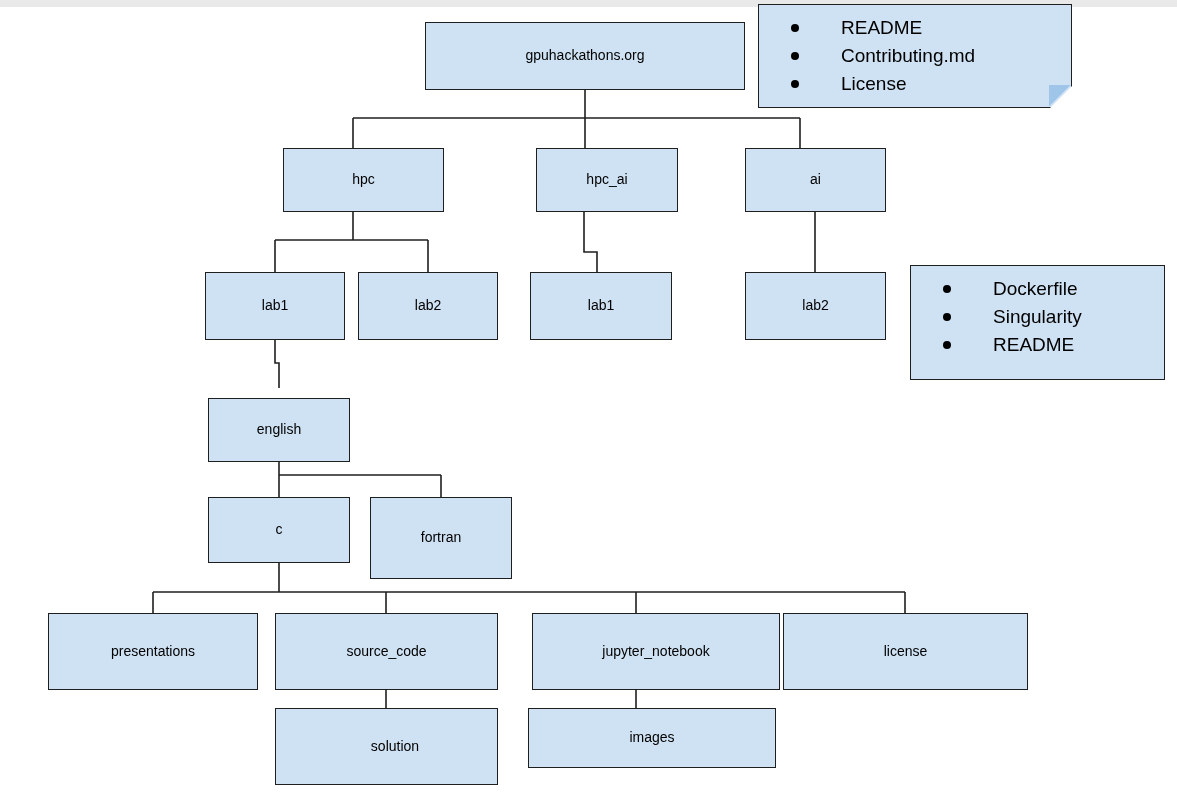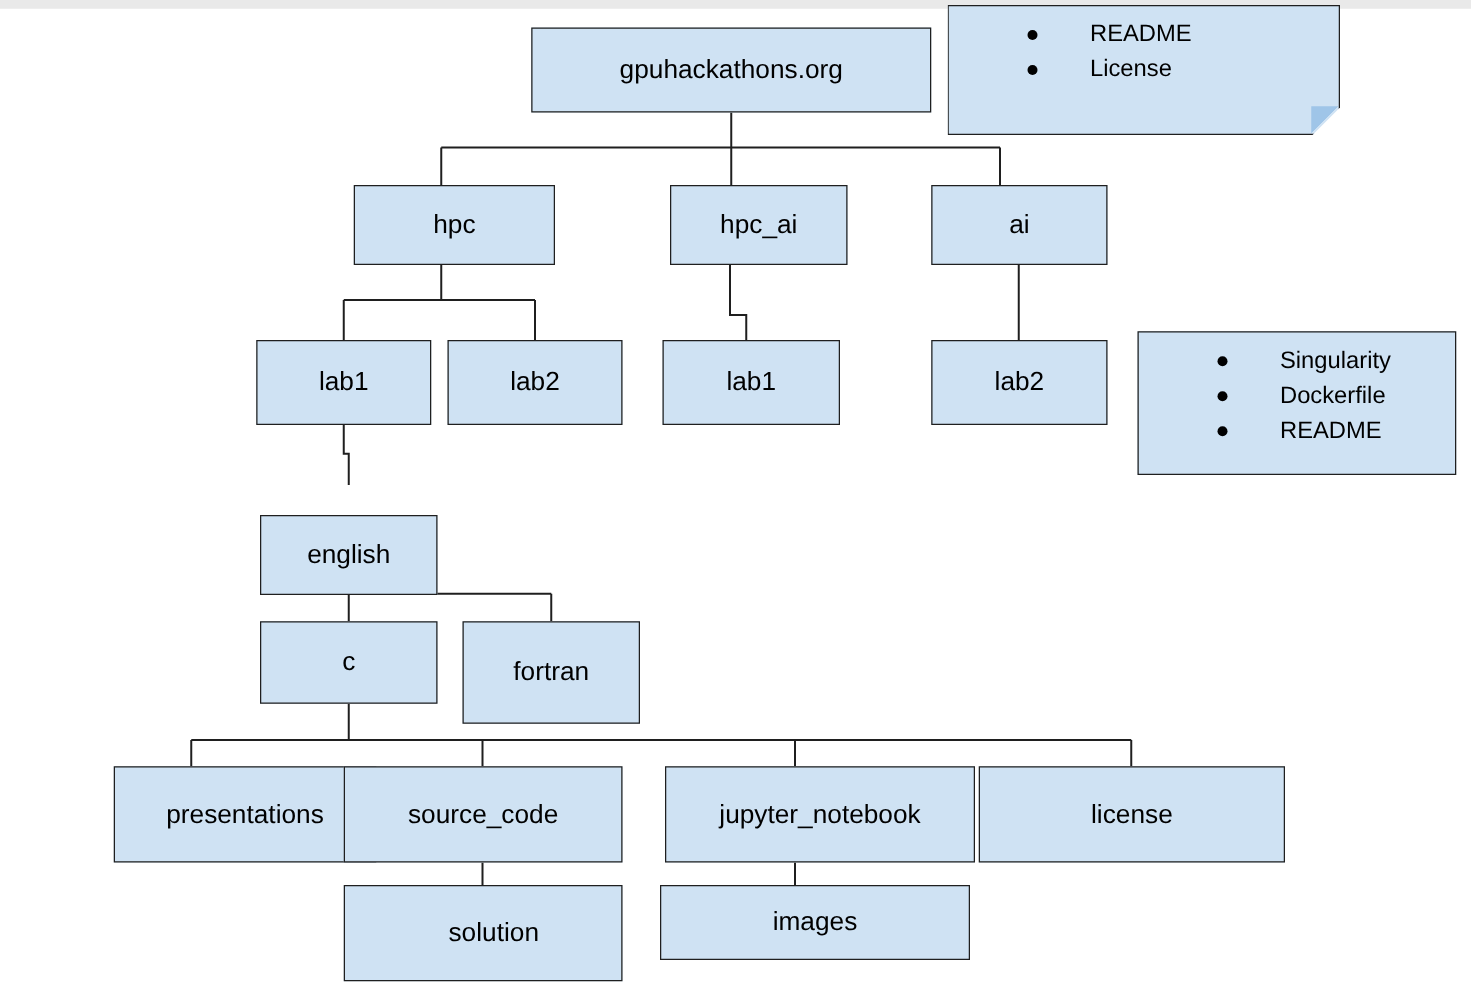--- a/index.html
+++ b/index.html
@@ -30,21 +30,21 @@
     stroke: var(--line, #1f1f1f);
     stroke-width: 1.6;
   }
   .node {
     position: absolute;
     background: var(--fill, #cfe2f3);
     border: 1.5px solid var(--stroke, #1f1f1f);
     display: flex;
     align-items: center;
     justify-content: center;
-    font-size: 21px;
+    font-size: 14px;
     line-height: 1.1;
     color: var(--text, #000000);
     text-align: center;
     white-space: nowrap;
   }
   .note {
     position: absolute;
     background: var(--fill, #cfe2f3);
     border: 1.5px solid var(--stroke, #1f1f1f);
     font-size: 19px;
@@ -55,21 +55,20 @@
   }
   .note .fold {
     position: absolute;
     right: 0; bottom: 0;
     width: 22px; height: 22px;
     background: linear-gradient(to bottom right, var(--fold, #9fc5e8) 49.5%, rgba(0,0,0,0) 50%);
   }
   .note ul {
     list-style: none;
     padding: 9px 8px 20px 32px;
-    margin-left: 31px;
   }
   .note li {
     display: flex;
     align-items: center;
     height: 28px;
   }
   .note .dot {
     width: 8px; height: 8px;
     border-radius: 50%;
     background: #000;
@@ -109,53 +108,57 @@
     </svg>
   <div id="node-layer">
       <div class="node" style="left: 425px; top: 22px; width: 320px; height: 68px;">gpuhackathons.org</div>
       <div class="node" style="left: 283px; top: 148px; width: 161px; height: 64px;">hpc</div>
       <div class="node" style="left: 536px; top: 148px; width: 142px; height: 64px;">hpc_ai</div>
       <div class="node" style="left: 745px; top: 148px; width: 141px; height: 64px;">ai</div>
       <div class="node" style="left: 205px; top: 272px; width: 140px; height: 68px;">lab1</div>
       <div class="node" style="left: 358px; top: 272px; width: 140px; height: 68px;">lab2</div>
       <div class="node" style="left: 530px; top: 272px; width: 142px; height: 68px;">lab1</div>
       <div class="node" style="left: 745px; top: 272px; width: 141px; height: 68px;">lab2</div>
-      <div class="node" style="left: 208px; top: 412px; width: 142px; height: 64px;">english</div>
+      <div class="node" style="left: 208px; top: 398px; width: 142px; height: 64px;">english</div>
       <div class="node" style="left: 208px; top: 497px; width: 142px; height: 66px;">c</div>
       <div class="node" style="left: 370px; top: 497px; width: 142px; height: 82px;">fortran</div>
-      <div class="node" style="left: 48px; top: 613px; width: 210px; height: 77px; margin-left: 43px;">presentations</div>
+      <div class="node" style="left: 48px; top: 613px; width: 210px; height: 77px;">presentations</div>
       <div class="node" style="left: 275px; top: 613px; width: 223px; height: 77px;">source_code</div>
       <div class="node" style="left: 532px; top: 613px; width: 248px; height: 77px;">jupyter_notebook</div>
       <div class="node" style="left: 783px; top: 613px; width: 245px; height: 77px;">license</div>
       <div class="node" style="left: 275px; top: 708px; width: 223px; height: 77px; padding-left: 17px;">solution</div>
       <div class="node" style="left: 500px; top: 708px; width: 248px; height: 60px; margin-left: 28px;">images</div>
     </div>
   <div id="note-layer">
       <div class="note folded" style="left: 758px; top: 4px; width: 314px; height: 104px;">
         <ul>
           <li>
             <span class="dot"></span>
             <span>README</span>
           </li>
           <li>
             <span class="dot"></span>
+            <span>Contributing.md</span>
+          </li>
+          <li>
+            <span class="dot"></span>
             <span>License</span>
           </li>
         </ul>
         <span class="fold"></span>
       </div>
       <div class="note" style="left: 910px; top: 265px; width: 255px; height: 115px;">
         <ul>
           <li>
             <span class="dot"></span>
-            <span>Singularity</span>
+            <span>Dockerfile</span>
           </li>
           <li>
             <span class="dot"></span>
-            <span>Dockerfile</span>
+            <span>Singularity</span>
           </li>
           <li>
             <span class="dot"></span>
             <span>README</span>
           </li>
         </ul>
       </div>
     </div>
 </div>
 

